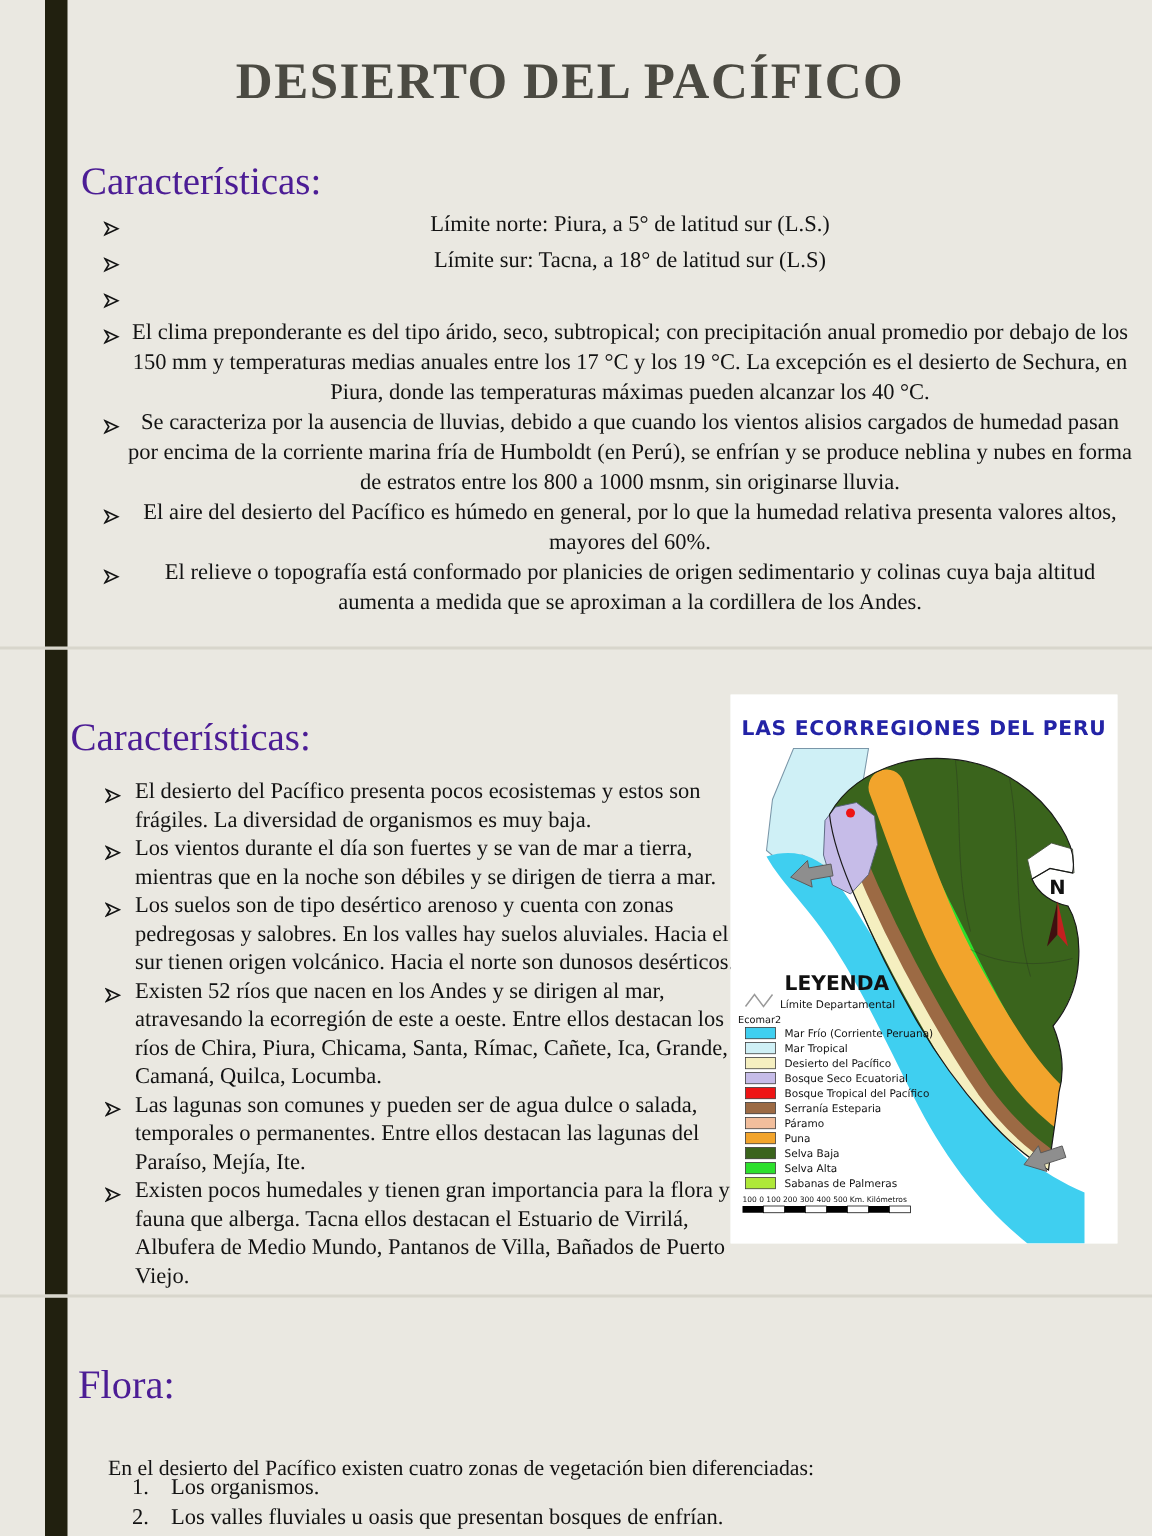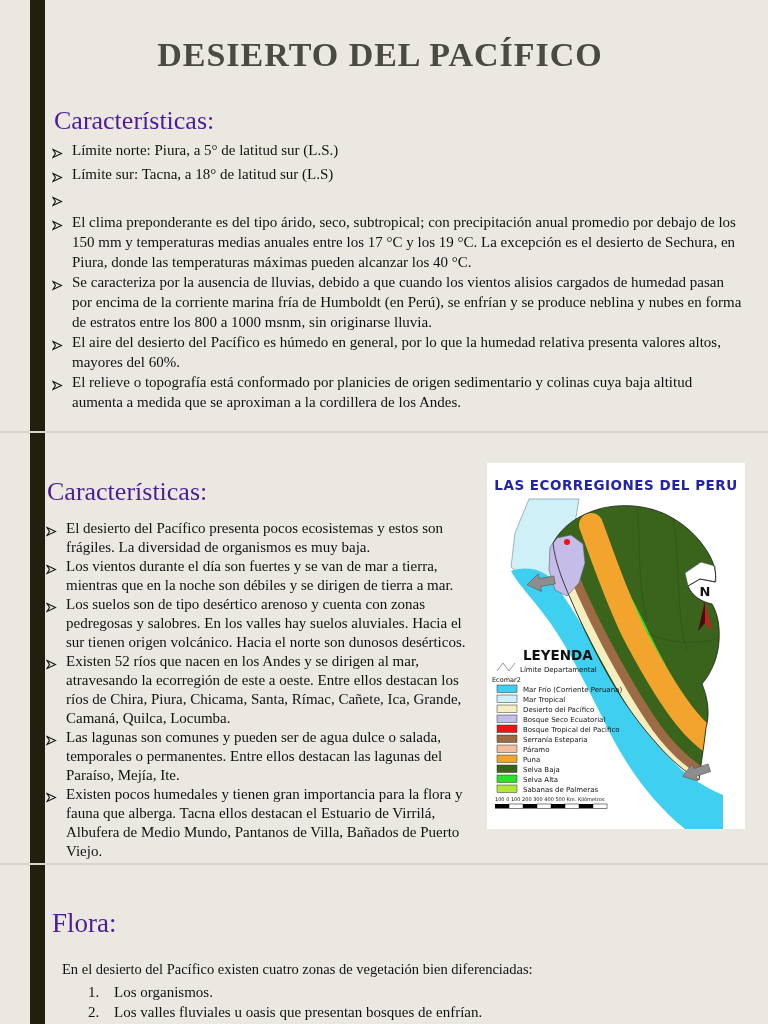--- a/index.html
+++ b/index.html
@@ -11,35 +11,35 @@
   .main-title{position:absolute;left:60px;top:36px;width:640px;text-align:center;
               font-size:34px;font-weight:bold;color:#4B4A42;letter-spacing:1px;margin:0;}
   .heading{position:absolute;font-size:26px;font-weight:normal;color:#4c1d95;margin:0;}
   .bullets{position:absolute;}
   .bullet{display:flex;align-items:flex-start;}
   .bullet .marker{flex:0 0 20px;padding-top:4px;}
   .bullet .btext{flex:1;}
   .s1 .bullet{font-size:15px;line-height:20px;}
   .s2 .bullet{font-size:15px;line-height:19px;}
   .map-panel{position:absolute;left:487px;top:463px;width:258px;height:366px;background:#FFFFFF;}
-  .flora-intro{position:absolute;font-size:14.5px;line-height:19px;margin:0;}
+  .flora-intro{position:absolute;font-size:14.5px;line-height:19px;margin:10px;}
   .flora-list{position:absolute;}
   .flora-item{display:flex;font-size:15px;line-height:20px;}
   .flora-item .num{flex:0 0 26px;text-align:left;}
 </style>
 </head>
 <body>
 
 <div class="page">
 
   <div class="slide s1" style="top:0;height:432px;">
     <div class="accent-bar" style="top:0;height:432px;"></div>
     <h1 class="main-title">DESIERTO DEL PACÍFICO</h1>
     <h2 class="heading" style="left:54px;top:106px;">Características:</h2>
-    <div class="bullets" style="left:52px;top:140px;width:692px;">
+    <div class="bullets" style="left:64px;top:140px;width:692px;text-align:center;">
       <div class="bullet">
         <span class="marker"><svg width="11" height="11" viewBox="0 0 11 11">
               <path d="M1,1.5 L9.5,5.5 L1,9.5 L3.5,5.5 Z" fill="none" stroke="#141414" stroke-width="1.1"></path>
             </svg></span>
         <span class="btext">Límite norte: Piura, a 5° de latitud sur (L.S.)</span>
       </div>
       <div class="bullet">
         <span class="marker"><svg width="11" height="11" viewBox="0 0 11 11">
               <path d="M1,1.5 L9.5,5.5 L1,9.5 L3.5,5.5 Z" fill="none" stroke="#141414" stroke-width="1.1"></path>
             </svg></span>
@@ -75,21 +75,21 @@
         <span class="btext">El relieve o topografía está conformado por planicies de origen sedimentario y colinas cuya baja altitud aumenta a medida que se aproximan a la cordillera de los Andes.</span>
       </div>
     </div>
   </div>
 
   <div class="divider" style="top:431px;"></div>
 
   <div class="slide s2" style="top:433px;height:430px;">
     <div class="accent-bar" style="top:0;height:430px;"></div>
     <h2 class="heading" style="left:47px;top:44px;">Características:</h2>
-    <div class="bullets" style="left:46px;top:86px;width:424px;">
+    <div class="bullets" style="left:46px;top:86px;width:424px;padding-left:24px;">
       <div class="bullet">
         <span class="marker"><svg width="11" height="11" viewBox="0 0 11 11">
               <path d="M1,1.5 L9.5,5.5 L1,9.5 L3.5,5.5 Z" fill="none" stroke="#141414" stroke-width="1.1"></path>
             </svg></span>
         <span class="btext">El desierto del Pacífico presenta pocos ecosistemas y estos son frágiles. La diversidad de organismos es muy baja.</span>
       </div>
       <div class="bullet">
         <span class="marker"><svg width="11" height="11" viewBox="0 0 11 11">
               <path d="M1,1.5 L9.5,5.5 L1,9.5 L3.5,5.5 Z" fill="none" stroke="#141414" stroke-width="1.1"></path>
             </svg></span>

